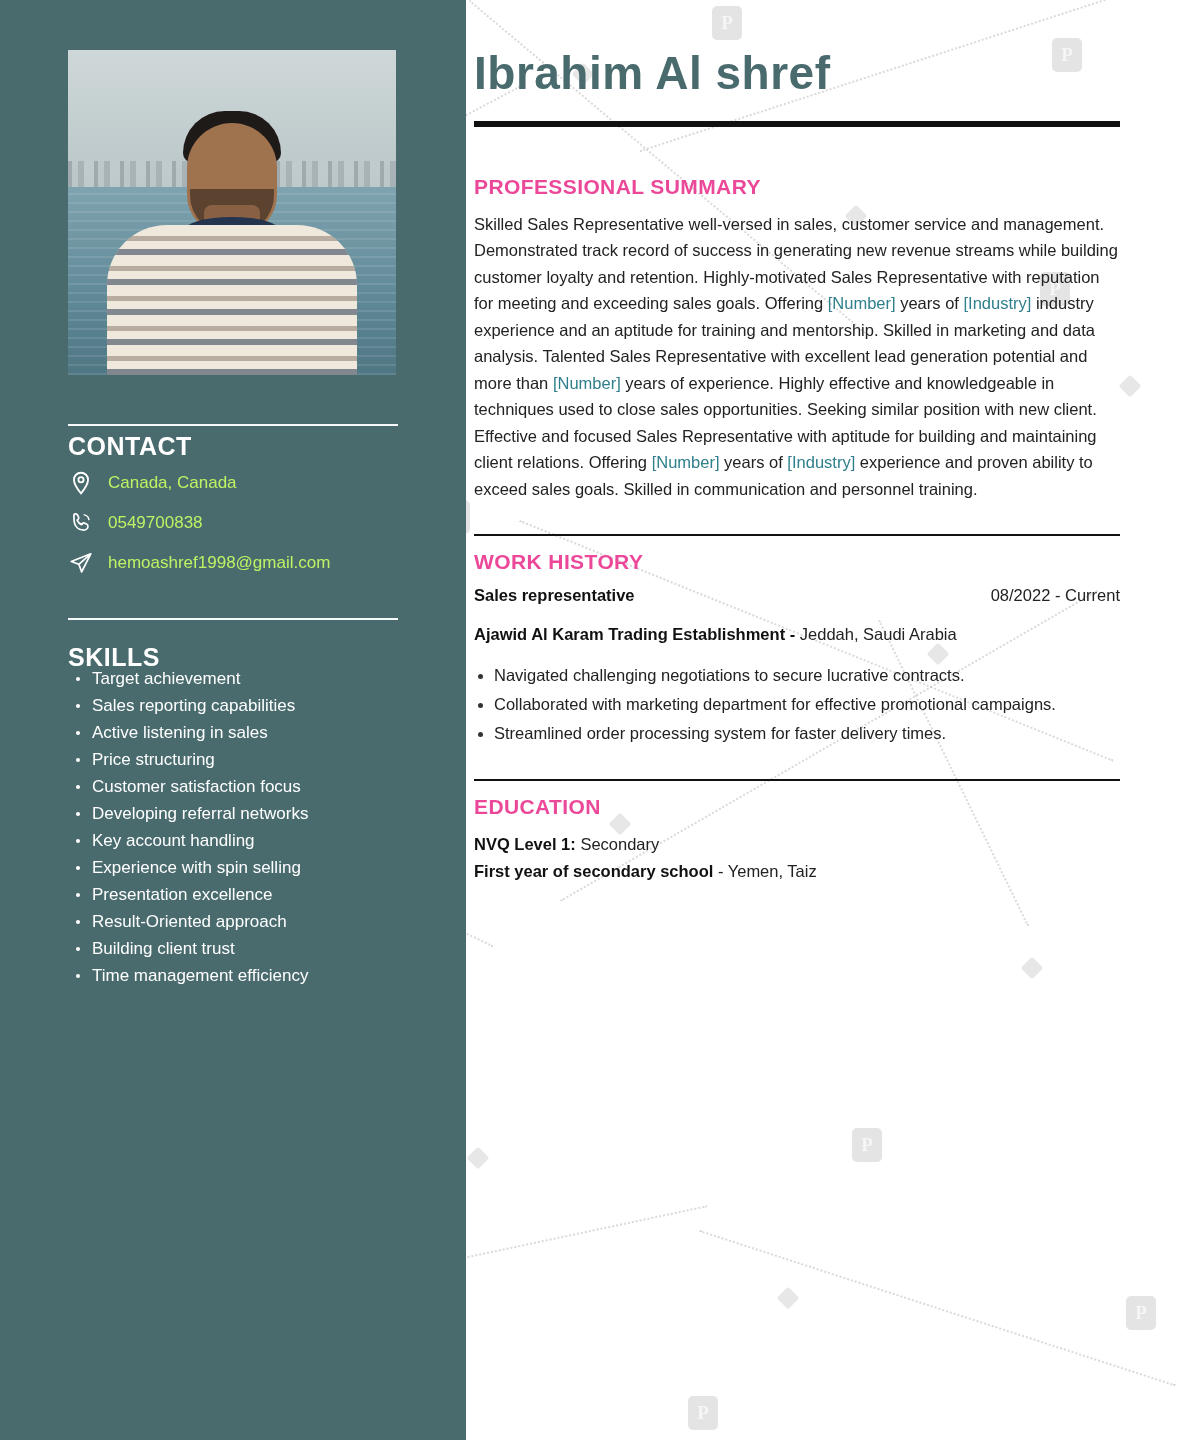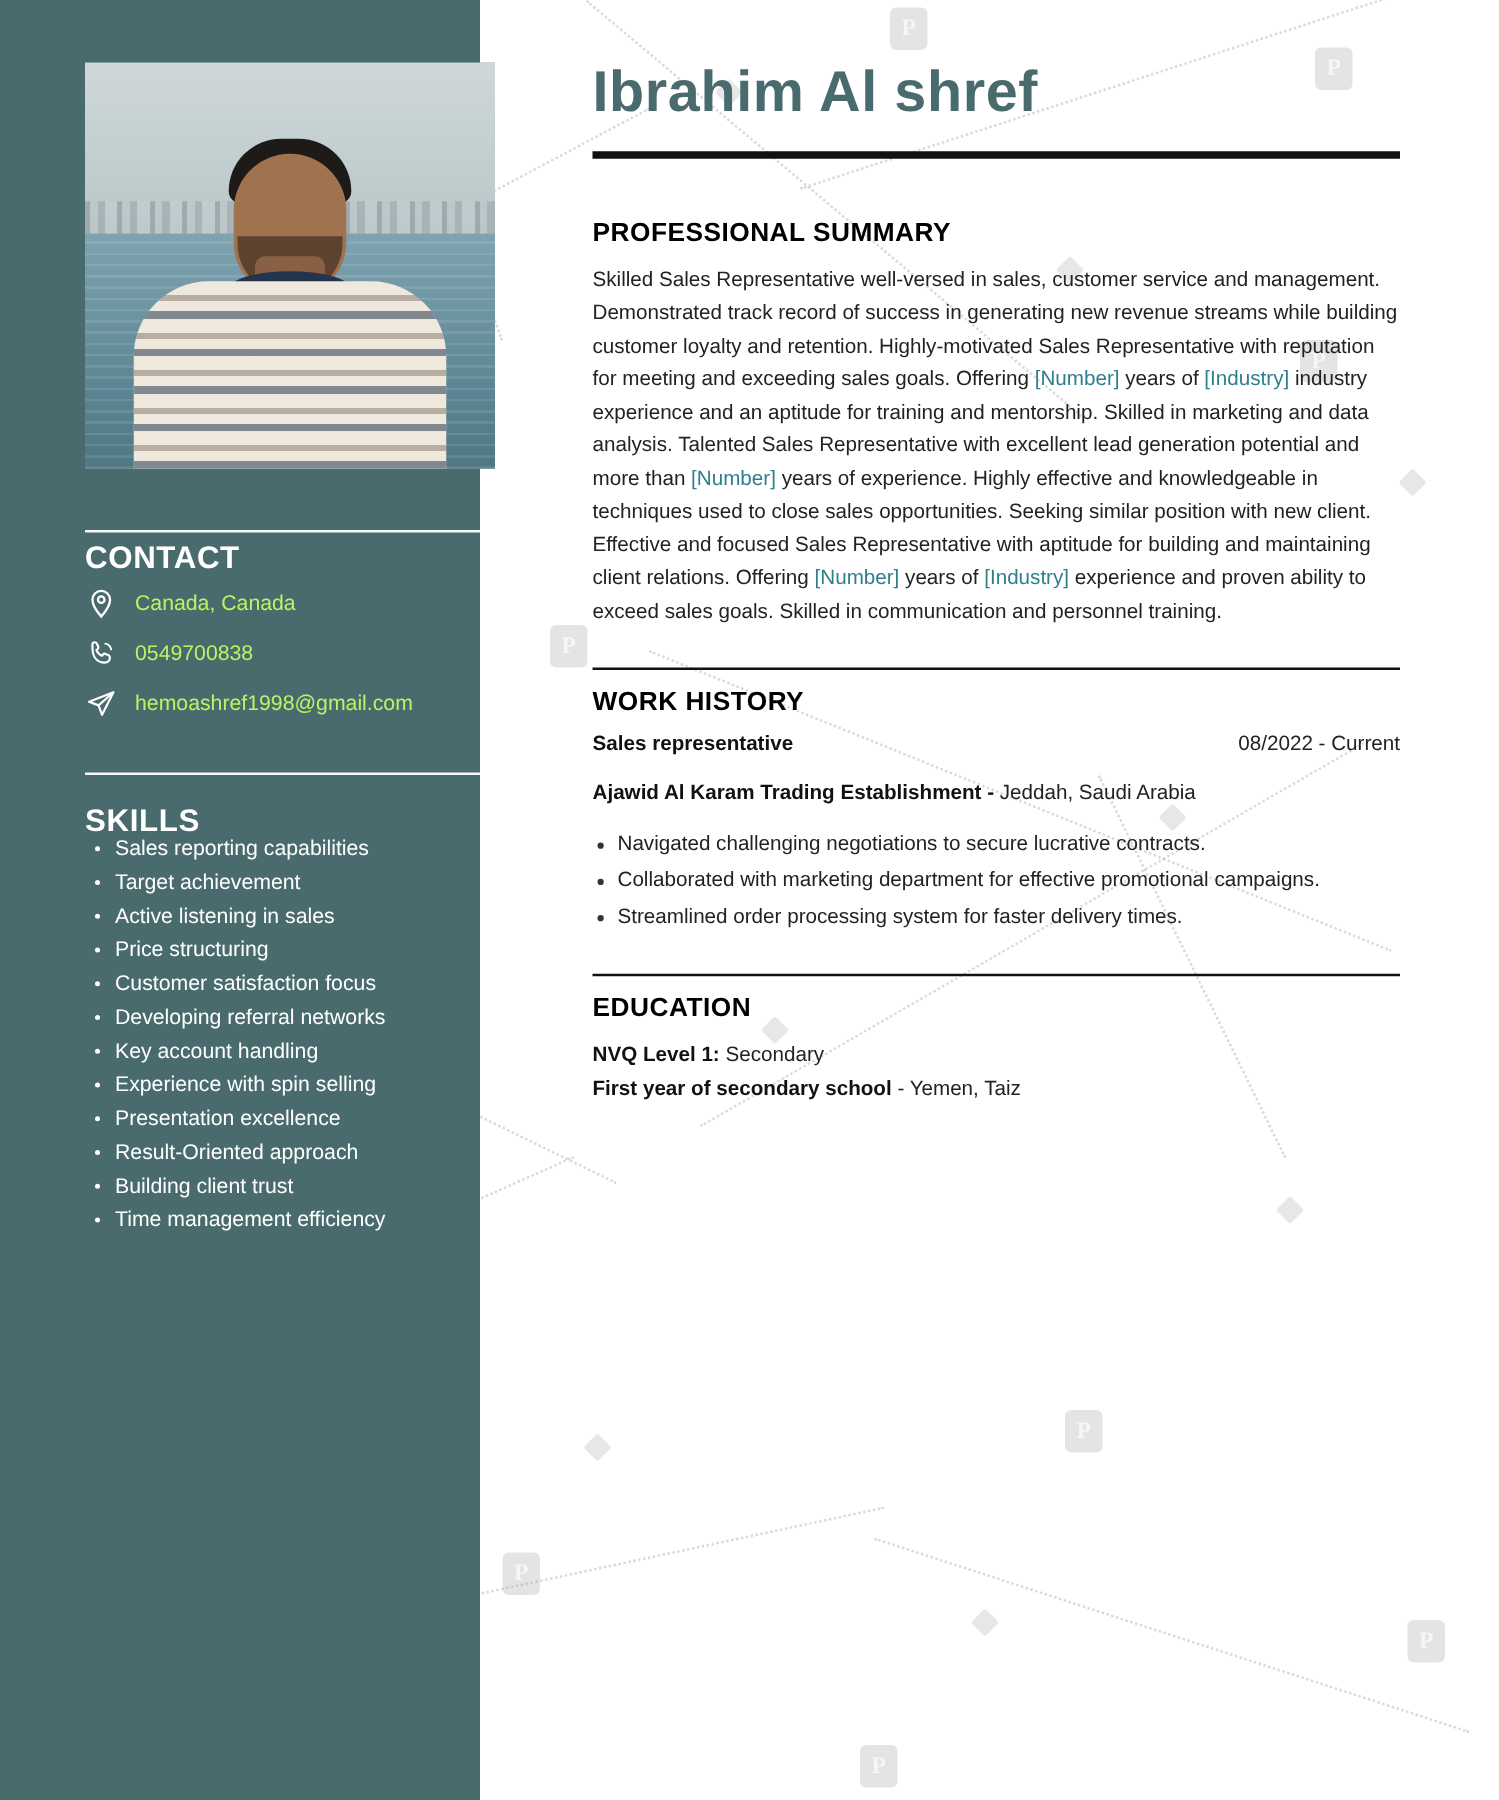--- a/index.html
+++ b/index.html
@@ -45,21 +45,21 @@
     width: 16px; height: 16px;
     background: rgba(170,170,170,0.28);
     transform: rotate(45deg);
     border-radius: 2px;
   }
 
   
   .sidebar {
     position: absolute;
     left: 0; top: 0;
-    width: 384px;
+    width: 466px;
     height: 1440px;
     background: #4a6b6e;
     color: #ffffff;
     z-index: 10;
     padding: 10px;
   }
   .photo-frame {
     position: absolute;
     left: 68px; top: 50px;
     width: 328px; height: 325px;
@@ -202,21 +202,21 @@
     line-height: 1.1;
   }
   .name-rule {
     margin-top: 22px;
     height: 6px;
     background: #111111;
   }
   .sec-title {
     font-size: 21px;
     font-weight: bold;
-    color: #000000;
+    color: #ec4899;
     letter-spacing: .4px;
     margin-bottom: 12px;
   }
   .sec-rule {
     height: 2px;
     background: #111111;
     margin-top: 32px;
     margin-bottom: 14px;
   }
   .summary {
@@ -310,22 +310,22 @@
             </svg>
         </span>
         <span>hemoashref1998@gmail.com</span>
       </div>
     </div>
 
     <div class="divider" style="left:68px; top:618px; width:330px;"></div>
     <div class="side-head" style="left:68px; top:626px;margin-top:17px;">SKILLS</div>
 
     <ul class="skills-list">
+      <li>Target achievement</li>
       <li>Sales reporting capabilities</li>
-      <li>Target achievement</li>
       <li>Active listening in sales</li>
       <li>Price structuring</li>
       <li>Customer satisfaction focus</li>
       <li>Developing referral networks</li>
       <li>Key account handling</li>
       <li>Experience with spin selling</li>
       <li>Presentation excellence</li>
       <li>Result-Oriented approach</li>
       <li>Building client trust</li>
       <li>Time management efficiency</li>

